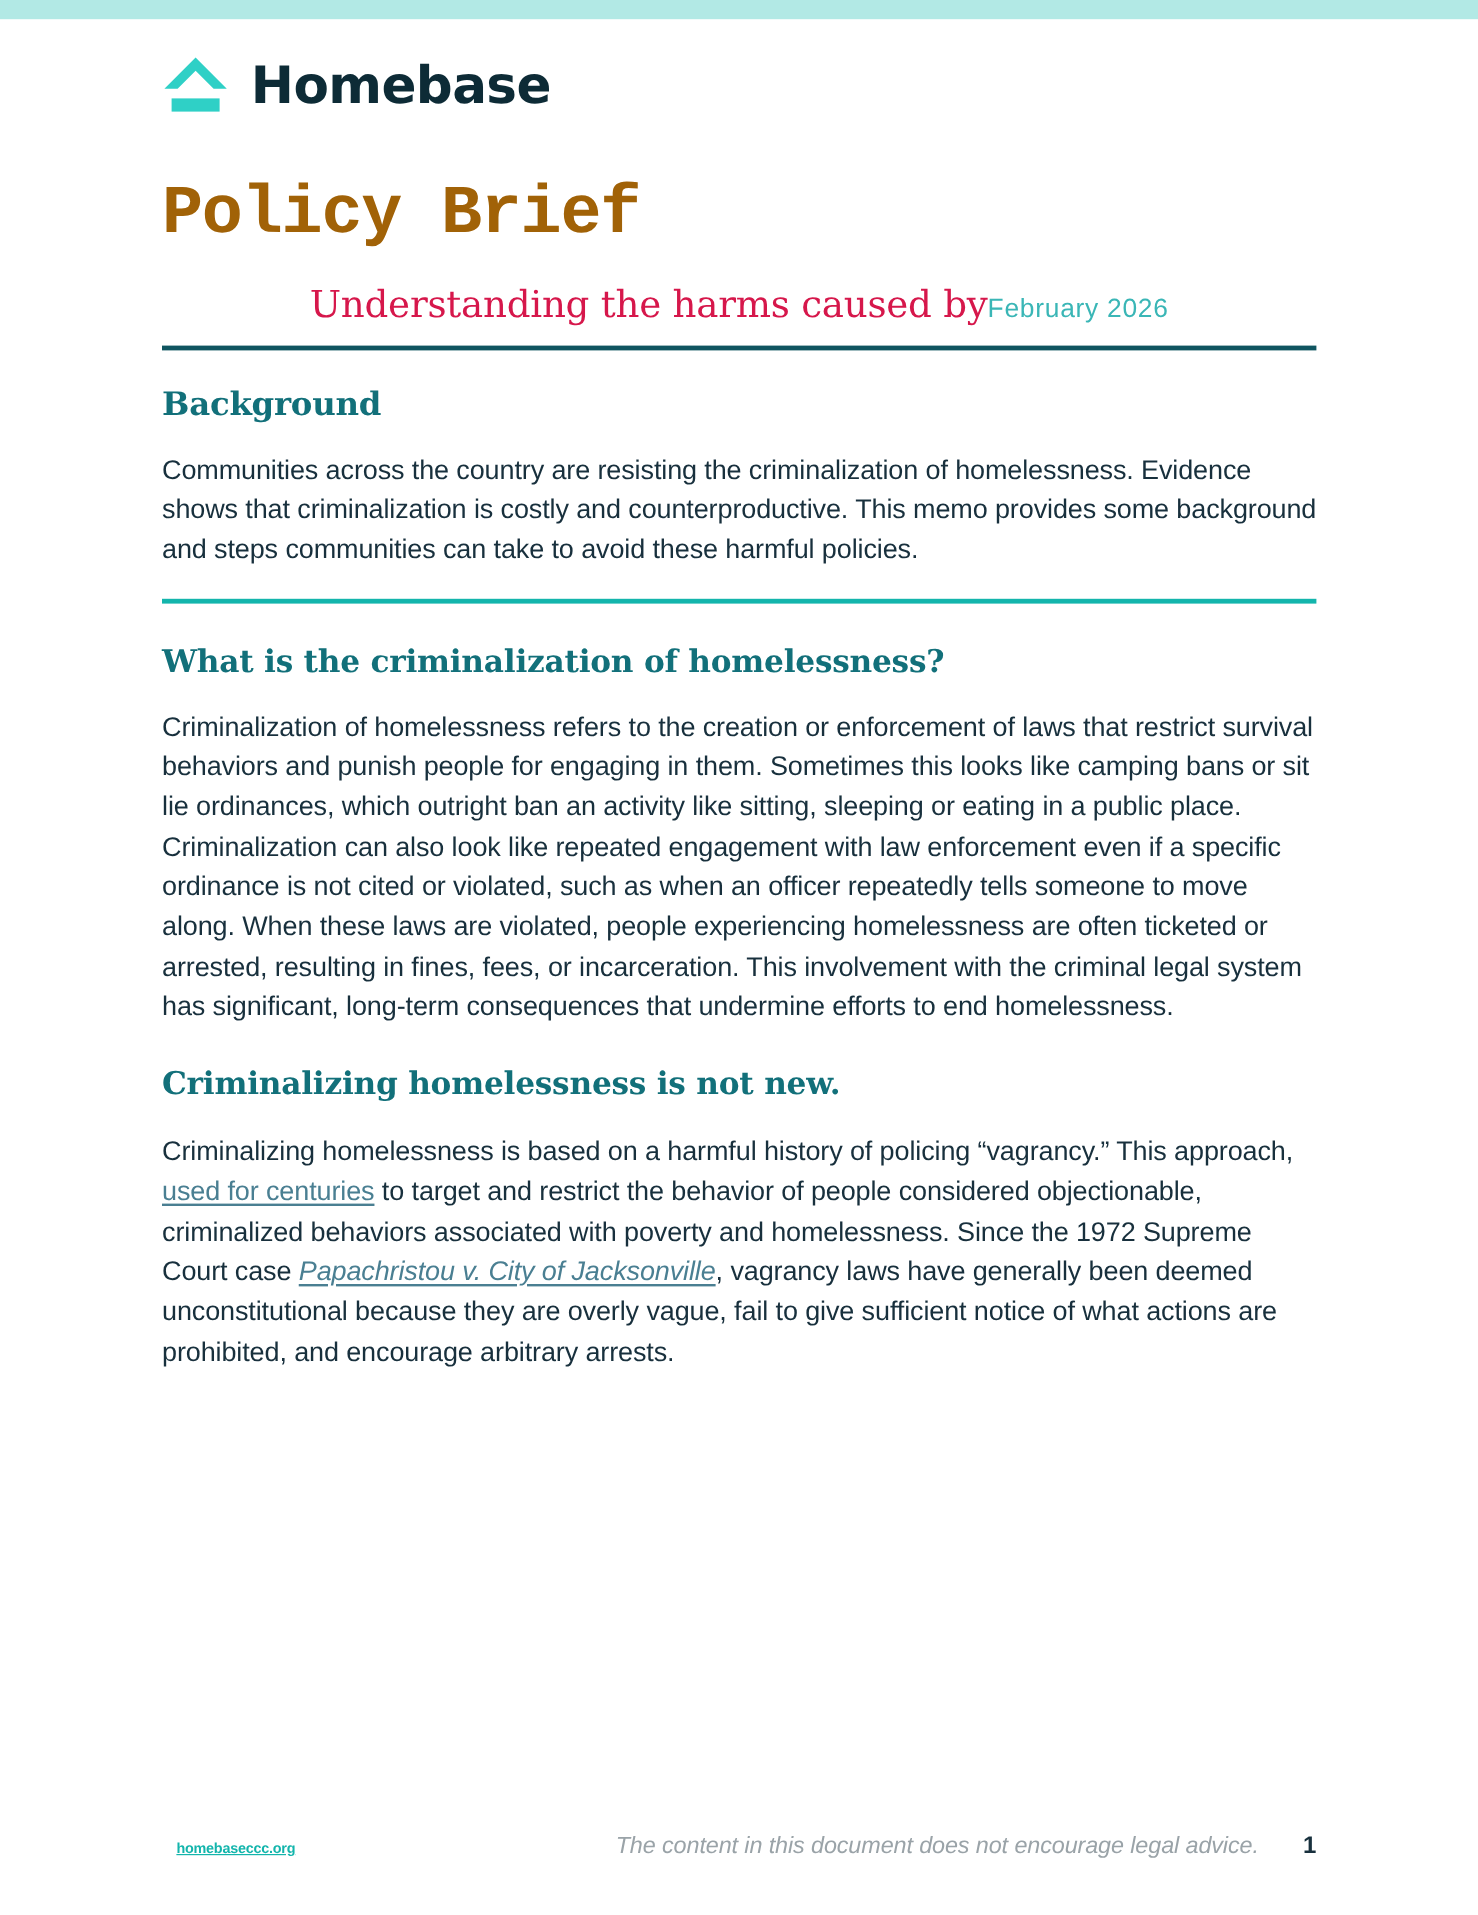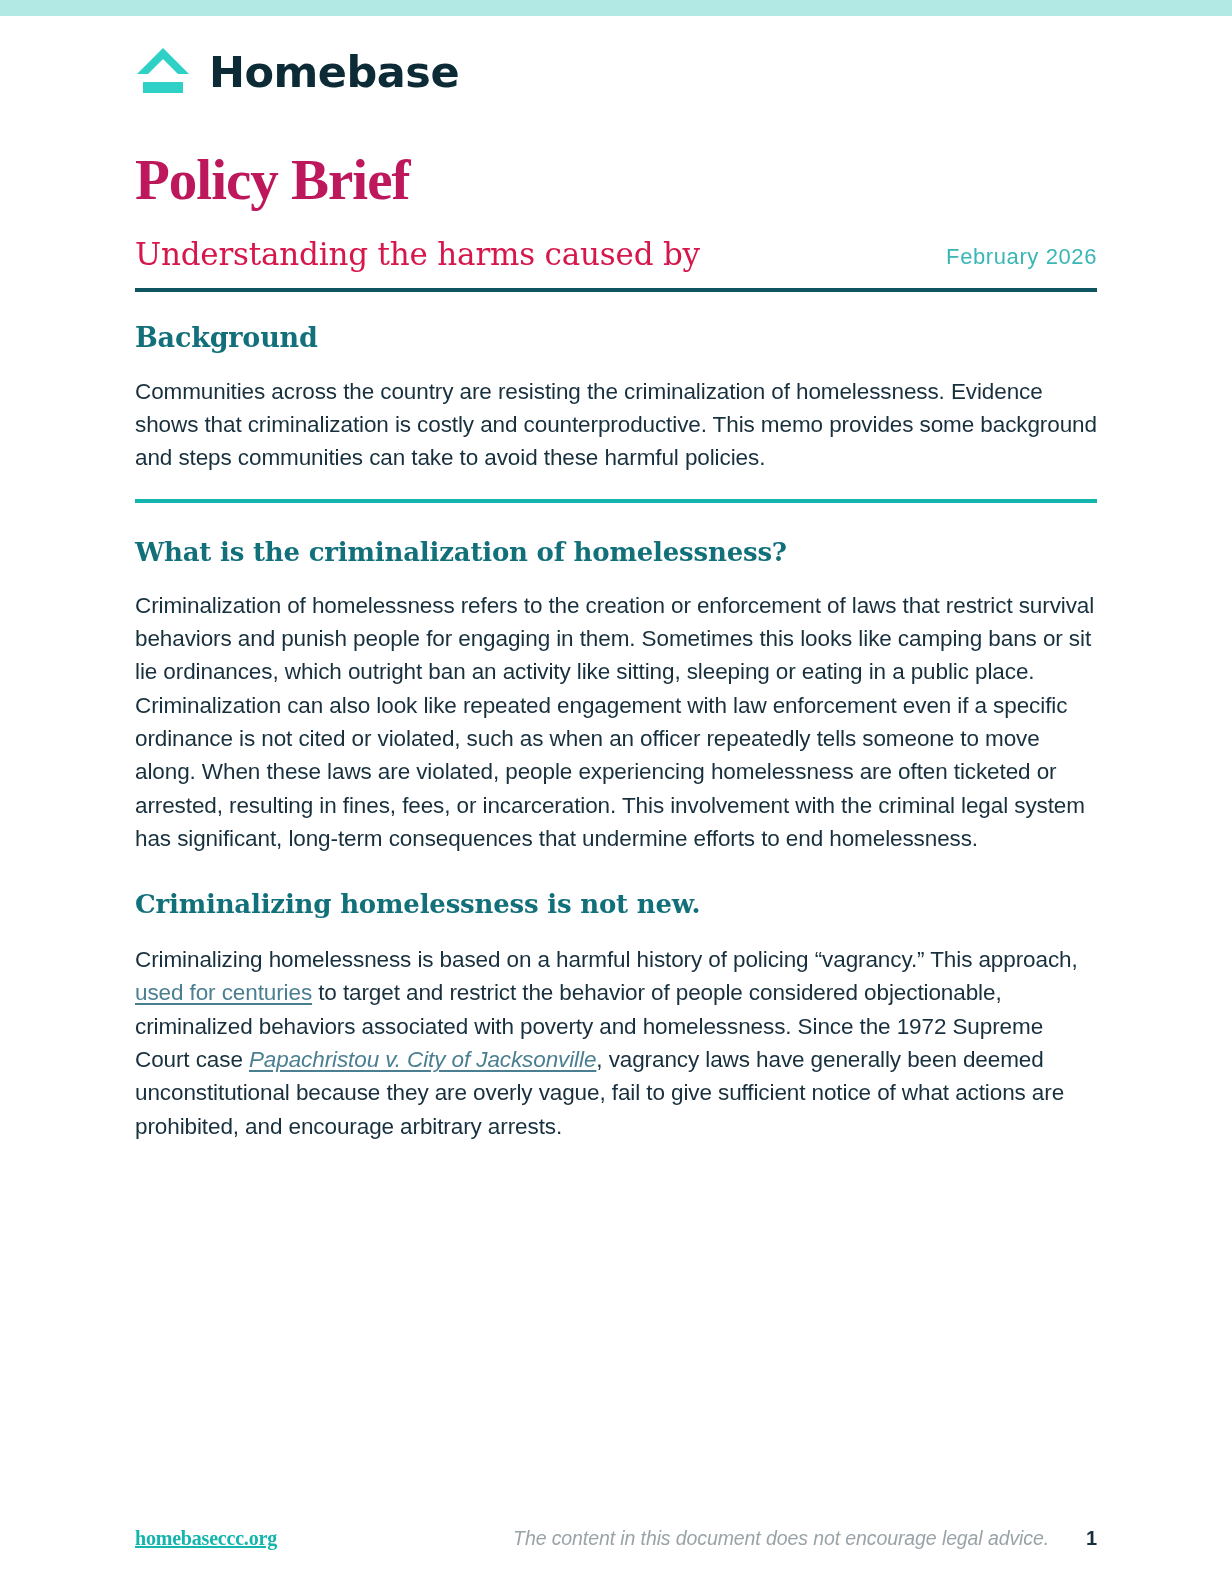--- a/index.html
+++ b/index.html
@@ -53,34 +53,34 @@
     font-family: "DejaVu Sans", sans-serif;
     font-size: 43px;
     font-weight: bold;
     letter-spacing: -0.5px;
     color: #0d2b36;
     line-height: 1;
   }
 
   
   .doc-title {
-    font-family: Liberation Serif, serif;
+    font-family: Liberation Mono, monospace;
     font-size: 57px;
     font-weight: bold;
     letter-spacing: -1px;
-    color: #be185d;
+    color: #a16207;
     margin-top: 42px;
     line-height: 1.05;
   }
 
   
   .subtitle-row {
     display: flex;
     align-items: flex-end;
-    justify-content: space-between;
+    justify-content: center;
     margin-top: 22px;
   }
   .doc-subtitle {
     font-family: "DejaVu Serif", serif;
     font-size: 31px;
     font-weight: normal;
     color: #d6174b;
     line-height: 1.42;
     letter-spacing: -0.2px;
     max-width: 700px;
@@ -143,25 +143,26 @@
   
   .footer {
     position: absolute;
     left: 135px;
     right: 135px;
     bottom: 46px;
     display: flex;
     align-items: baseline;
   }
   .footer-site {
-    font-family: Liberation Serif, serif;
-    font-size: 20px;
+    font-family: Liberation Sans, sans-serif;
+    font-size: 12px;
     font-weight: bold;
     color: #13b5ac;
     letter-spacing: -0.2px;
+    margin-left: 12px;
   }
   .footer-note {
     font-family: "Liberation Sans", sans-serif;
     font-style: italic;
     font-size: 19.5px;
     color: #9aa3a8;
     margin-left: auto;
     letter-spacing: -0.1px;
   }
   .footer-page {

